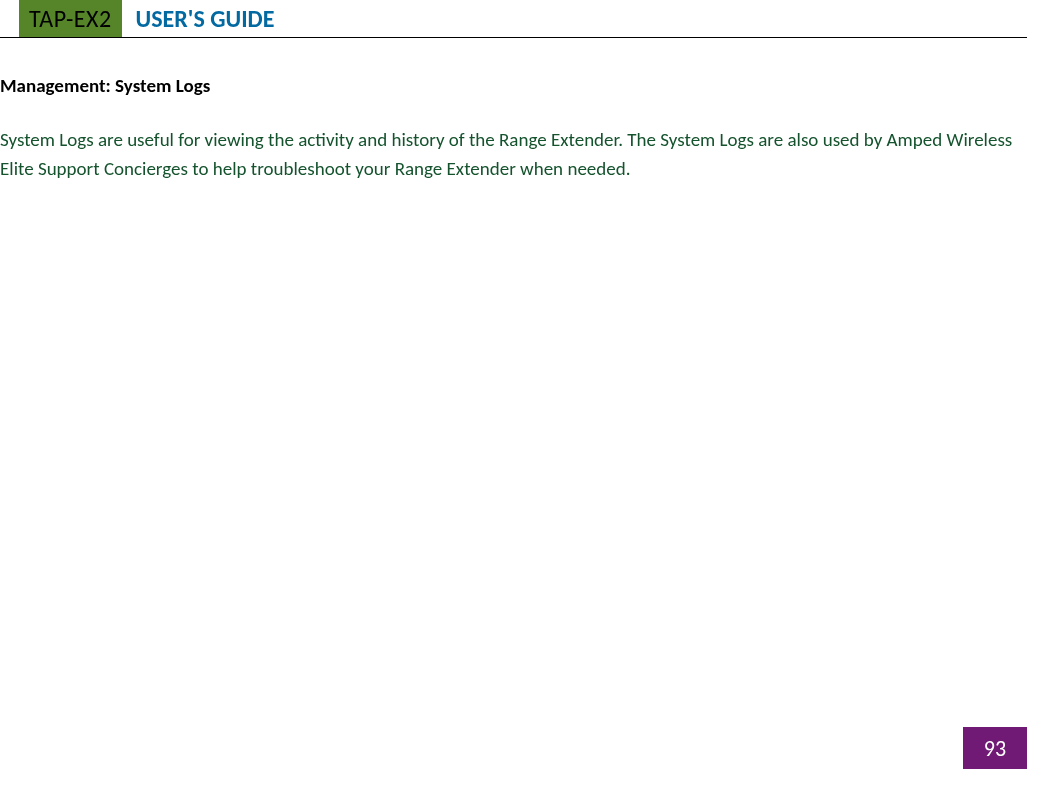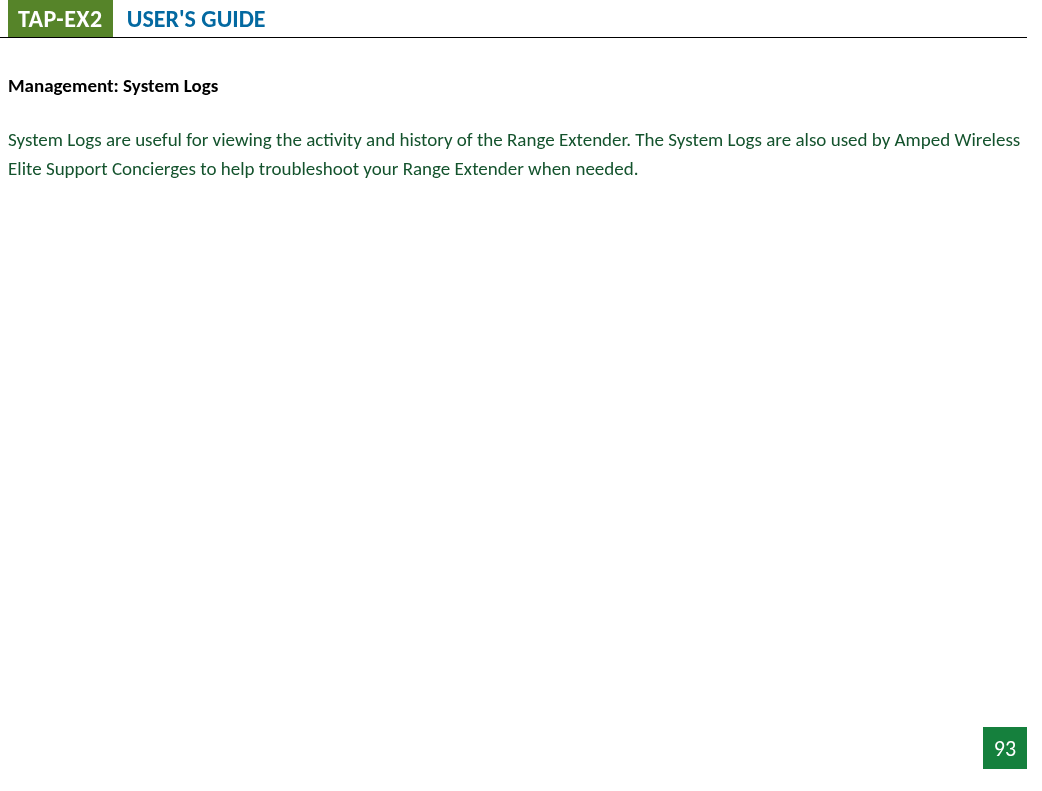--- a/index.html
+++ b/index.html
@@ -21,59 +21,60 @@
       border-bottom: 1.5px solid #000;
       margin-left: 0;
       margin-right: 15px;
     }
     .header-spacer {
       width: 8px;
       background: #fff;
     }
     .header-badge {
       background: #568429;
-      color: #ffffff;
-      font-weight: bold;
+      color: #000000;
+      font-weight: normal;
       font-size: 24px;
       padding: 4px 10px 4px 10px;
       display: flex;
       align-items: center;
       letter-spacing: 0.5px;
+      margin-left: 11px;
     }
     .header-title {
       font-weight: bold;
       font-size: 24px;
       padding: 4px 0 4px 14px;
       display: flex;
       align-items: center;
       color: #0369a1;
     }
     .content {
-      padding: 36px 18px 0 8px;
+      padding: 36px 18px 0 0px;
     }
     .section-heading {
       font-weight: bold;
       font-size: 19px;
       margin-bottom: 28px;
       color: #000;
     }
     .body-text {
       font-size: 19px;
       line-height: 1.55;
       margin-bottom: 20px;
       color: #14532d;
     }
     .page-number-box {
       position: absolute;
       right: 15px;
       bottom: 22px;
-      background: #15803d;
+      background: #701a75;
       color: #fff;
       font-size: 22px;
-      width: 44px;
+      width: 64px;
       height: 42px;
       display: flex;
       align-items: center;
       justify-content: center;
     }
   </style>
 </head>
 <body>
 
 <div class="header-bar">

